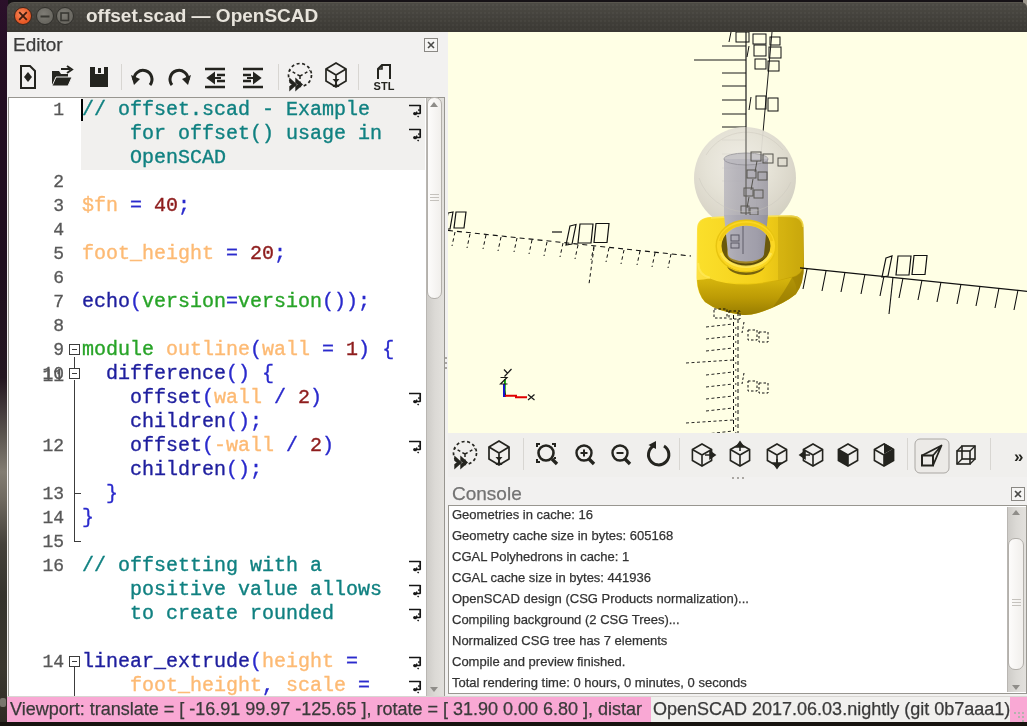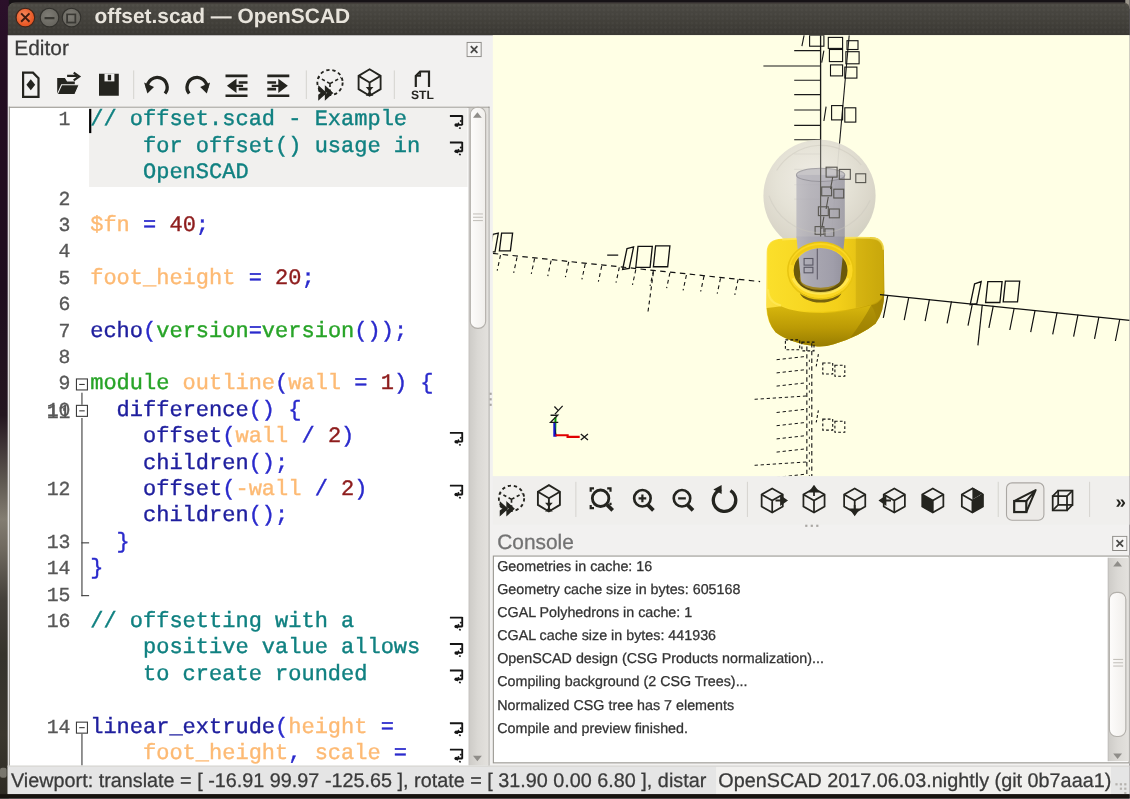--- a/index.html
+++ b/index.html
@@ -24,21 +24,21 @@
 #caret{left:81px;top:99px;width:2px;height:22px;background:#000}
 .wrapm{position:absolute;left:406px;width:16px;height:16px}
 
 .foldbox{position:absolute;left:69px;width:11px;height:11px;border:1px solid #3c3c3c;background:#fff;box-sizing:border-box}
 .foldbox::after{content:"";position:absolute;left:2px;top:4px;width:5px;height:1px;background:#3c3c3c}
 .fline{position:absolute;background:#3c3c3c}
 
 #edsb{left:426px;top:98px;width:17px;height:598px;background:linear-gradient(90deg,#ceccc8,#dbd9d5 45%,#e3e1dd);border-left:1px solid #b9b6b2}
 #edslider{left:427px;top:97px;width:15px;height:202px;background:linear-gradient(90deg,#fdfcfb,#f1efec);border:1px solid #b3b0ab;border-radius:7px;box-sizing:border-box}
 
-#statusbar{left:7px;top:696px;width:1020px;height:26px;background:#e5e5e5;border-top:1px solid #d8d6d2;box-sizing:border-box;font-size:18px;color:#3a3a3a;line-height:25px;white-space:nowrap;overflow:hidden;-webkit-text-stroke:0.25px}
+#statusbar{left:7px;top:696px;width:1020px;height:26px;background:#f9a8d4;border-top:1px solid #d8d6d2;box-sizing:border-box;font-size:18px;color:#3a3a3a;line-height:25px;white-space:nowrap;overflow:hidden;-webkit-text-stroke:0.25px}
 #statusL{position:absolute;left:3px;top:0}
 #statusR{position:absolute;left:644px;top:0;background:#f1f0ee;padding-left:2px}
 
 #conhdr{left:452px;top:483px;font-size:19px;color:#737373;-webkit-text-stroke:0.25px}
 #conbox{left:448px;top:505px;width:579px;height:189px;background:#fff;border:1px solid #989690;box-sizing:border-box;overflow:hidden}
 .conline{position:absolute;left:3px;font-size:13px;color:#333;white-space:pre;-webkit-text-stroke:0.25px}
 #consb{left:1007px;top:507px;width:18px;height:185px;background:linear-gradient(90deg,#ceccc8,#dbd9d5 45%,#e3e1dd);border-left:1px solid #b9b6b2}
 #conslider{left:1008px;top:538px;width:16px;height:132px;background:linear-gradient(90deg,#fdfcfb,#f1efec);border:1px solid #b3b0ab;border-radius:7px;box-sizing:border-box}
 
 #edtoolbar{left:8px;top:58px;width:437px;height:38px}
@@ -423,20 +423,21 @@
   </svg>
 <div class="abs" id="conbox">
 <div class="conline" style="top:1px">Geometries in cache: 16</div>
 <div class="conline" style="top:22px">Geometry cache size in bytes: 605168</div>
 <div class="conline" style="top:43px">CGAL Polyhedrons in cache: 1</div>
 <div class="conline" style="top:64px">CGAL cache size in bytes: 441936</div>
 <div class="conline" style="top:85px">OpenSCAD design (CSG Products normalization)...</div>
 <div class="conline" style="top:106px">Compiling background (2 CSG Trees)...</div>
 <div class="conline" style="top:127px">Normalized CSG tree has 7 elements</div>
 <div class="conline" style="top:148px">Compile and preview finished.</div>
+<div class="conline" style="top:169px">Total rendering time: 0 hours, 0 minutes, 0 seconds</div>
 </div>
 <div class="abs" id="consb"></div>
 <div class="abs" id="conslider"></div>
 
 <div class="abs" id="statusbar">
     <span id="statusL">Viewport: translate = [ -16.91 99.97 -125.65 ], rotate = [ 31.90 0.00 6.80 ], distar</span>
     <span id="statusR">OpenSCAD 2017.06.03.nightly (git 0b7aaa1)</span>
   </div>
 
 <svg class="abs" style="left:429px;top:101px" width="10" height="7">

